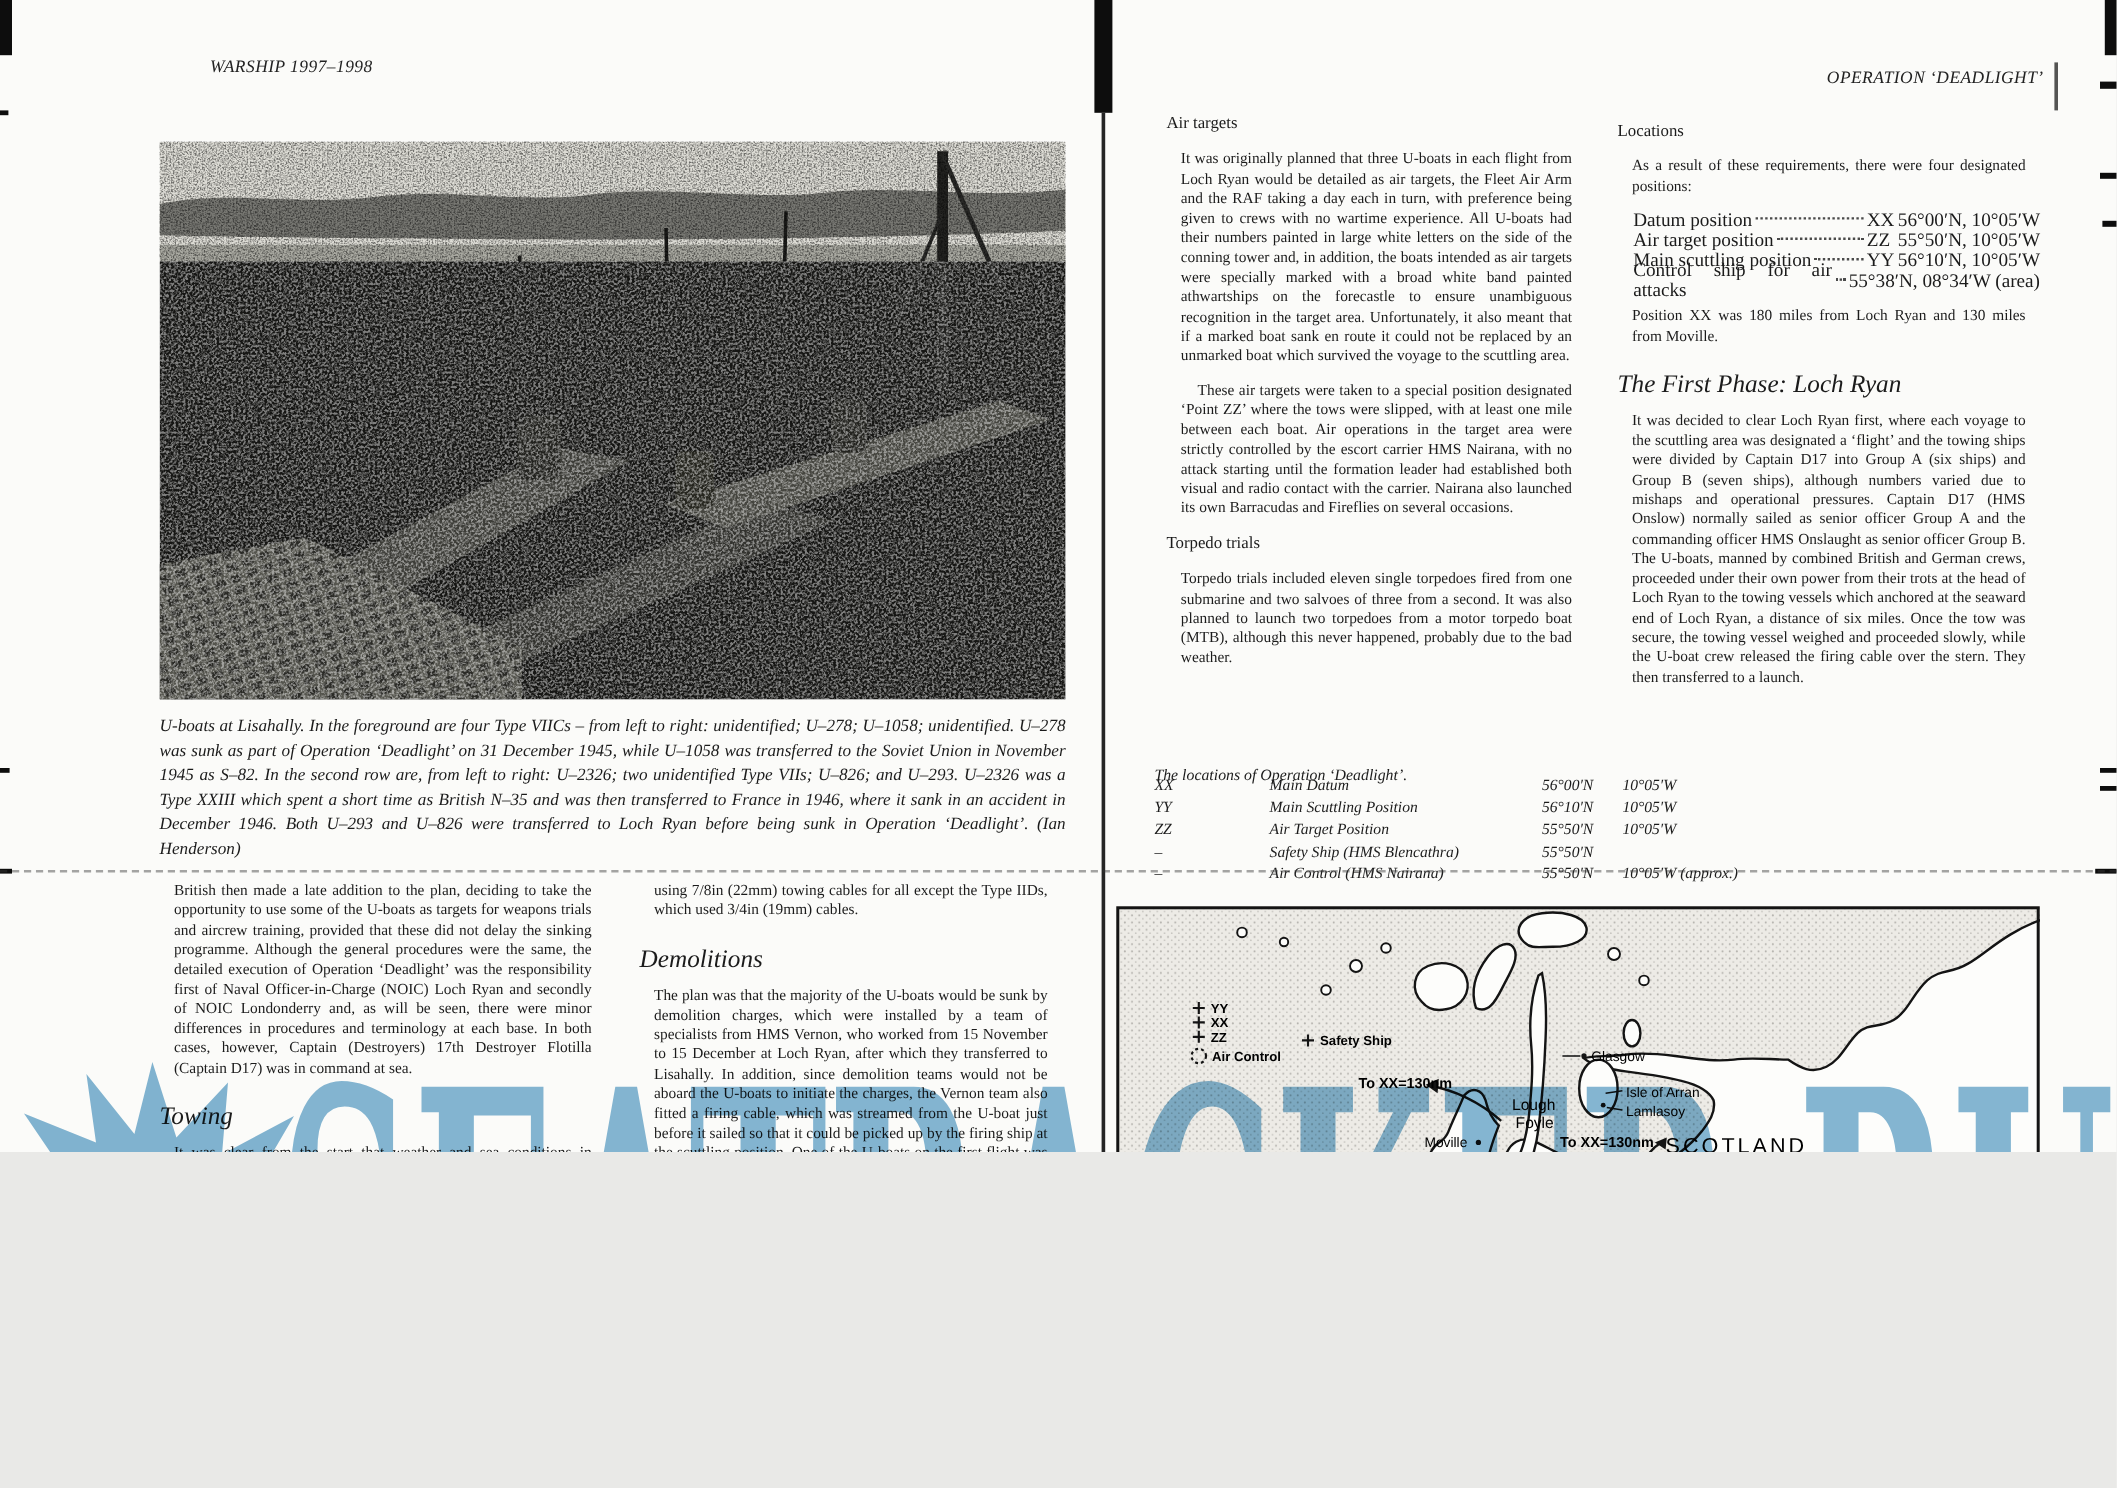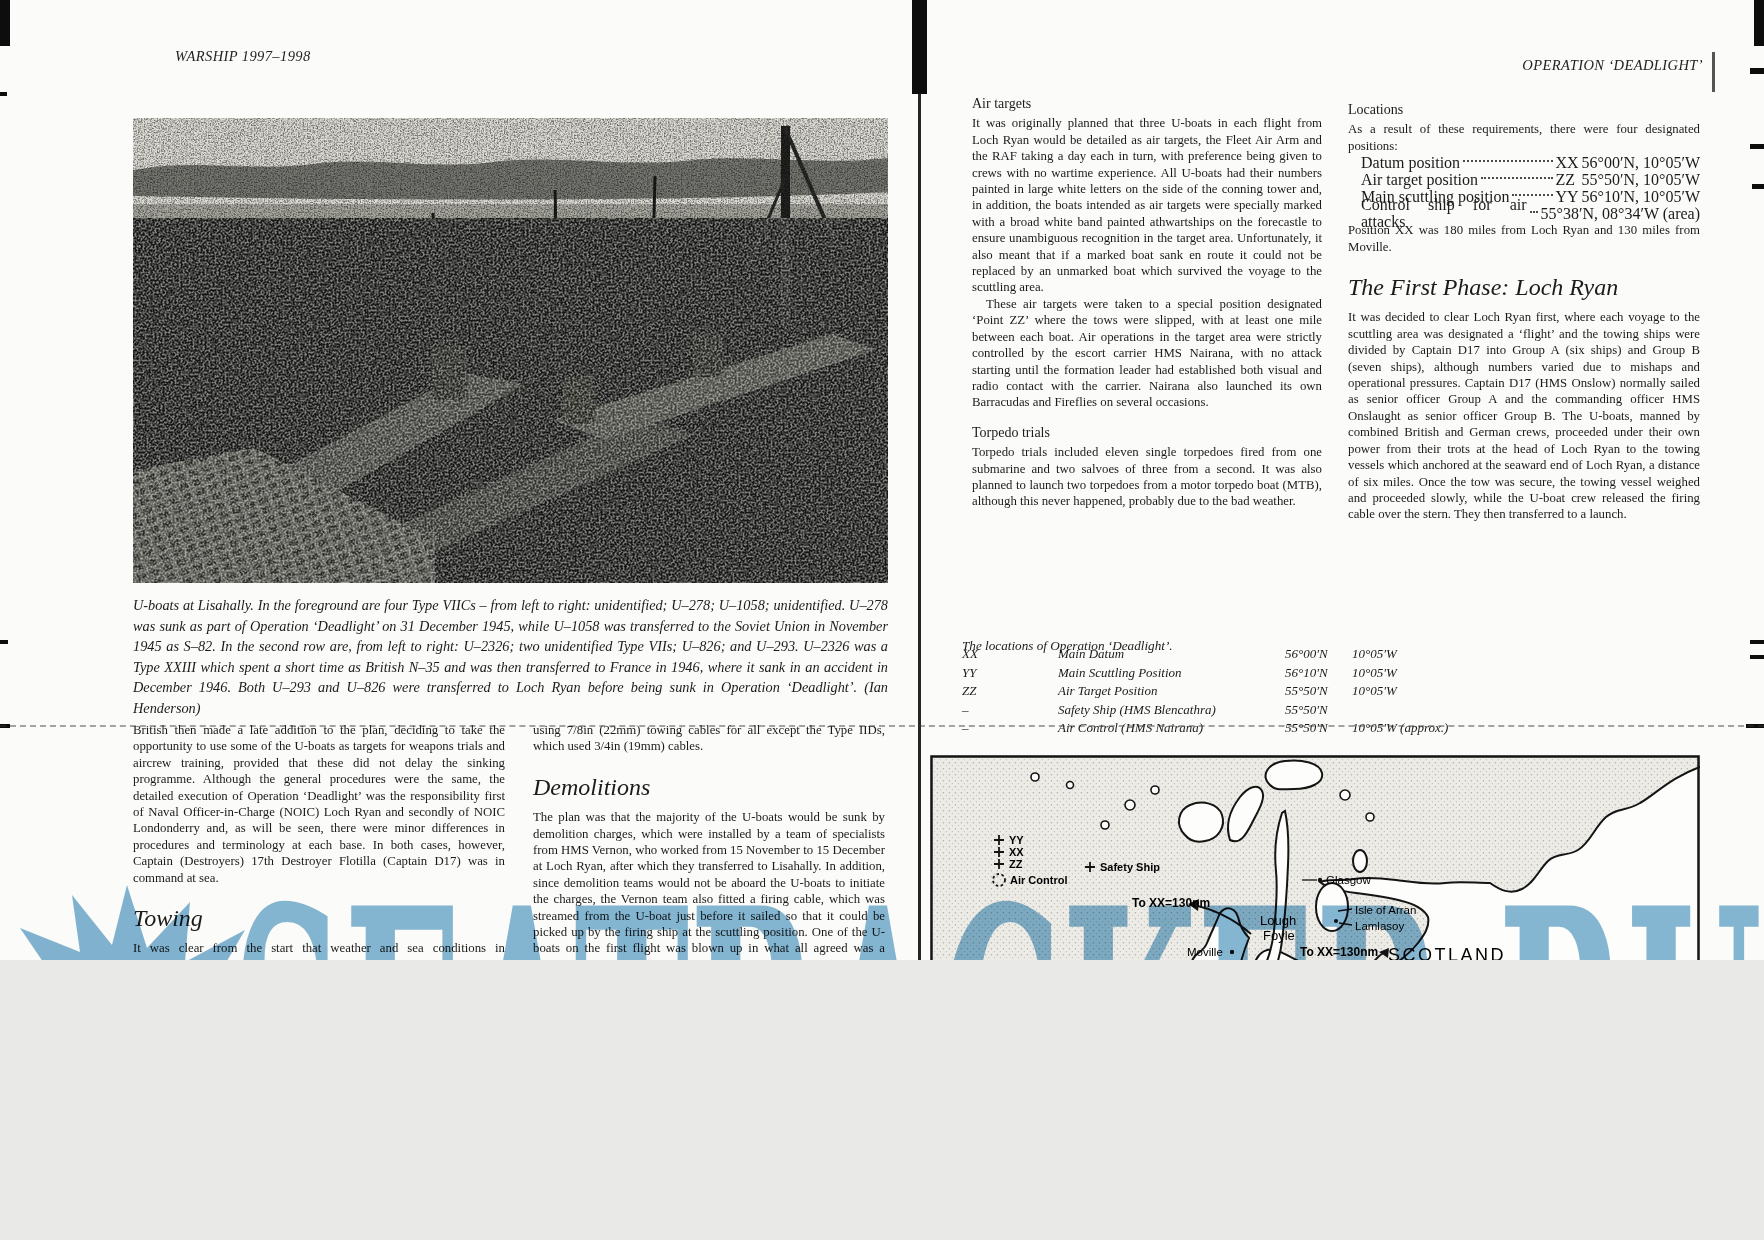--- a/index.html
+++ b/index.html
@@ -6,25 +6,25 @@
   .sheet {
     position:relative; width:1764px; height:960px;
     background:#fbfbf9; overflow:hidden;
     font-family:"Liberation Serif", serif; color:#1b1b1b;
   }
   .abs { position:absolute; }
   
   .running-head { font-style:italic; font-size:14.5px; letter-spacing:.4px; color:#222; }
   
   .bodycol { font-size:12.8px; line-height:16.4px; text-align:justify; }
-  .bodycol p { margin:0; }
+  .bodycol p { margin:12px; }
   .bodycol p.ind { text-indent:14px; }
   .subhead { font-weight:normal; font-size:14px; margin:0 0 3px 0; }
   .subhead.mt { margin-top:14px; }
-  .bighead { font-style:italic; font-weight:normal; font-size:24px; margin:24px 0 14px 0; }
+  .bighead { font-style:italic; font-weight:normal; font-size:21px; margin:24px 0 14px 0; }
   .caption { font-style:italic; font-size:14.3px; line-height:20.6px; text-align:justify; }
   
   .pos-row { display:flex; align-items:center; padding-left:13px; height:17px; font-size:16px; }
   .pos-dots { flex:1 0 8px; border-bottom:2px dotted #4a4a4a; margin:0 3px 3px 3px; }
   .pos-code { width:26px; }
   .pos-coords { white-space:nowrap; }
   
   .loc-caption { font-style:italic; font-size:13.2px;margin-top:20px; }
   .loc-table { font-style:italic; font-size:13px; }
   .loc-row { display:flex; height:18.5px; align-items:baseline; }

